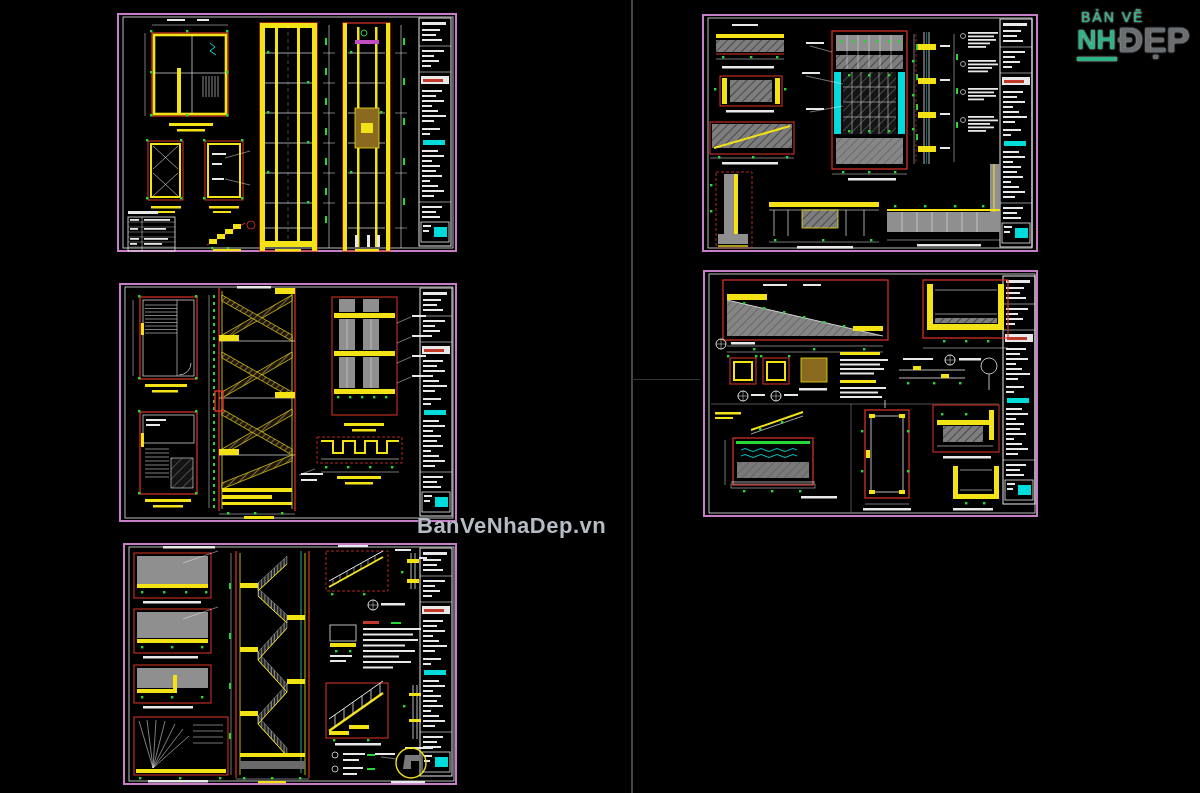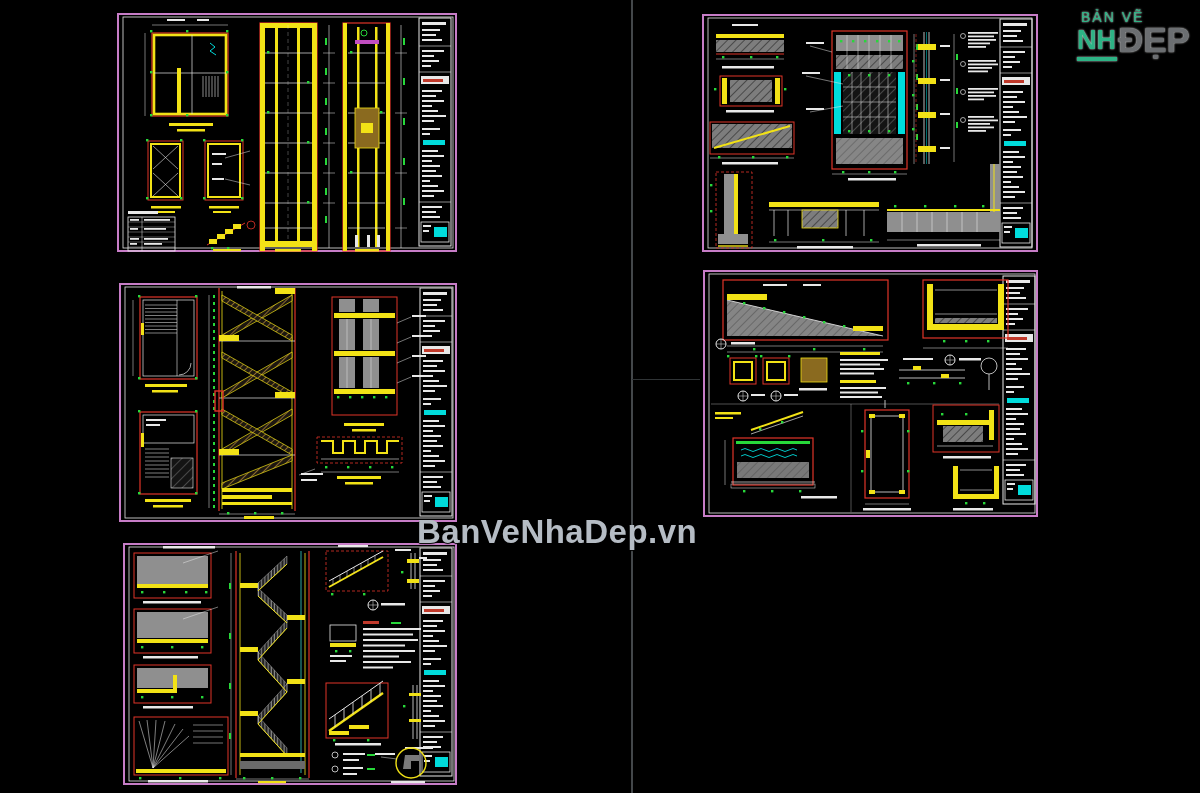--- a/index.html
+++ b/index.html
@@ -17,21 +17,21 @@
   .sheet{position:absolute;display:block}
   
   .fy{fill:var(--cad-yellow)} .fg{fill:var(--cad-green)}
   .fw{fill:var(--cad-white)} .fc{fill:var(--cad-cyan)} .fgy{fill:var(--cad-gray)} .fm{fill:#c14ec1}
   .sr{stroke:var(--cad-red);fill:none} .sy{stroke:var(--cad-yellow);fill:none}
   .sw{stroke:var(--cad-white);fill:none} .sg{stroke:var(--cad-green);fill:none}
   .sc{stroke:var(--cad-cyan);fill:none}
   .sm{stroke:var(--sheet-border);fill:none}
   .wm{position:absolute;color:var(--watermark-color);font-weight:bold;
       text-shadow:0 1px 1px #000;white-space:nowrap;letter-spacing:.5px}
-  .wm-center{left:417px;top:513px;font-size:33px}
+  .wm-center{left:417px;top:513px;font-size:22px}
   .wm-bottom{left:441px;top:728px;font-size:26px}
   .logo{position:absolute;left:1077px;top:9px;width:100px;height:56px;color:var(--logo-teal)}
   .logo-top{font-size:14px;font-weight:normal;letter-spacing:2px;color:var(--logo-teal);
             margin-left:4px;text-shadow:0 0 2px #fff}
   .logo-row{display:flex;align-items:center;height:30px}
   .logo-nh{font-size:27px;font-weight:bold;line-height:26px;color:var(--logo-teal);
            text-shadow:0 0 2px #fff}
   .logo-dep{font-size:35px;font-weight:bold;line-height:26px;color:var(--logo-gray);
             text-shadow:0 0 2px #fff}
   .logo-underline{width:40px;height:4px;background:var(--logo-teal);margin-top:2px;

